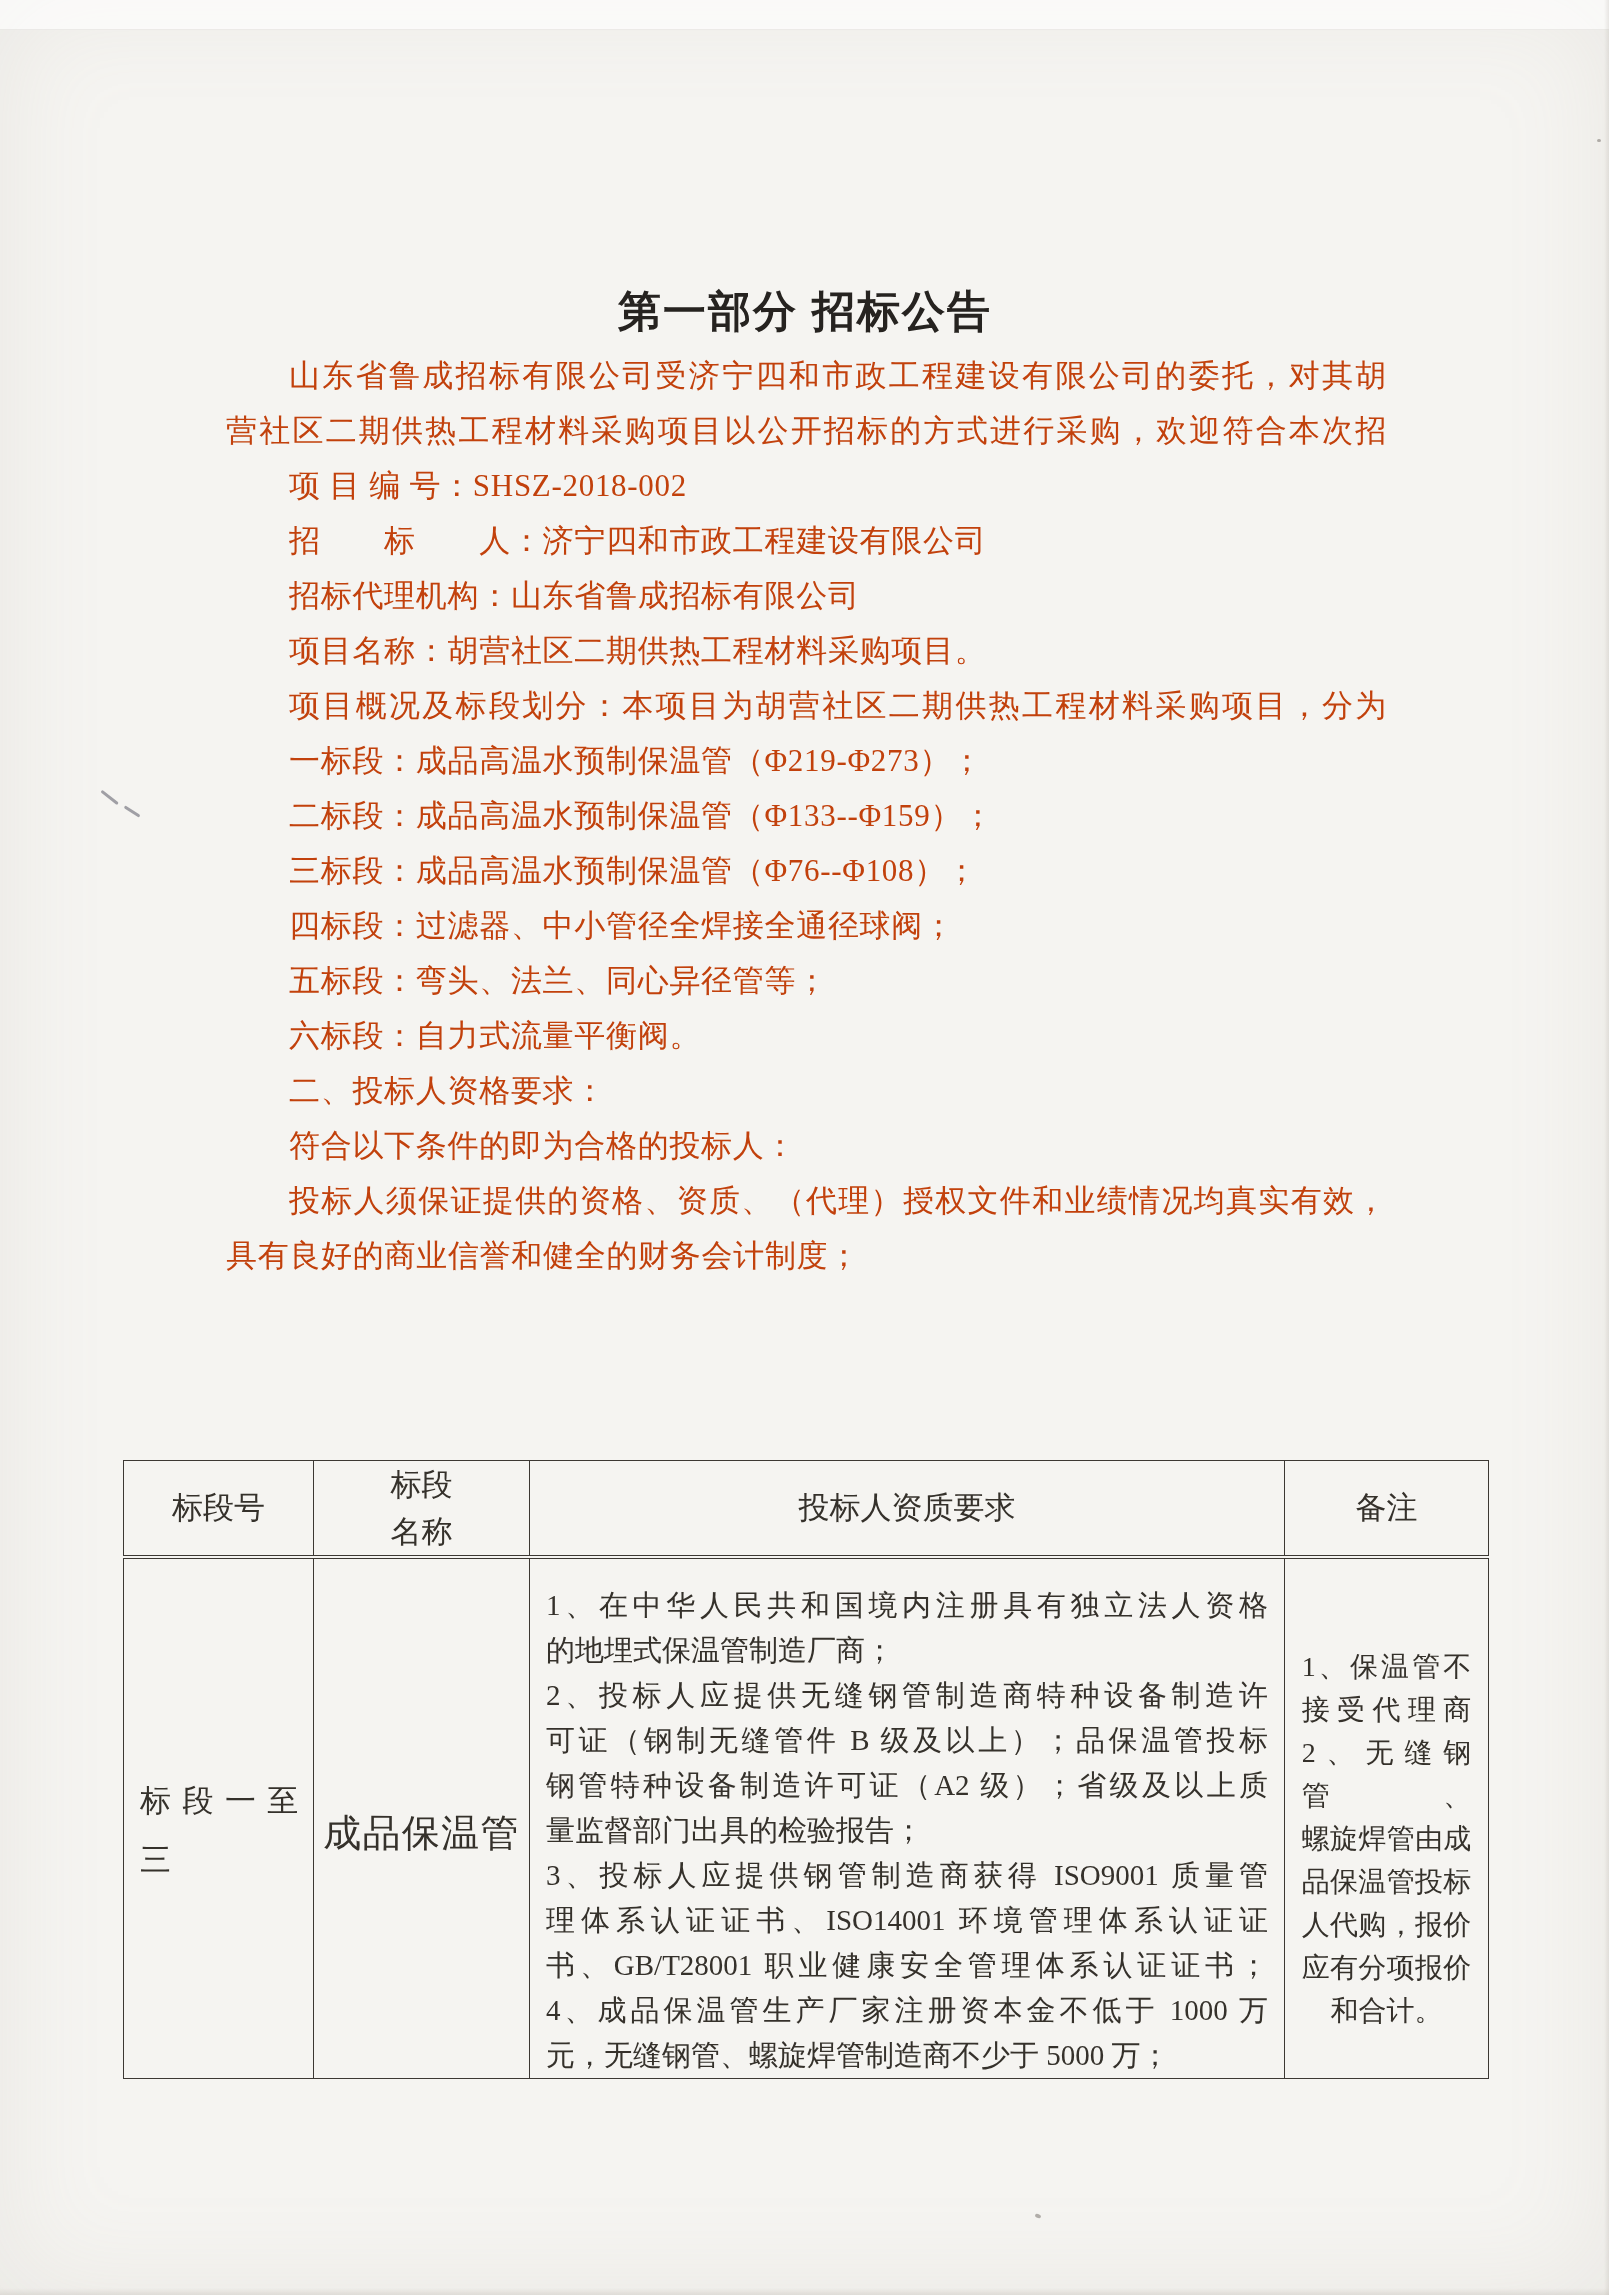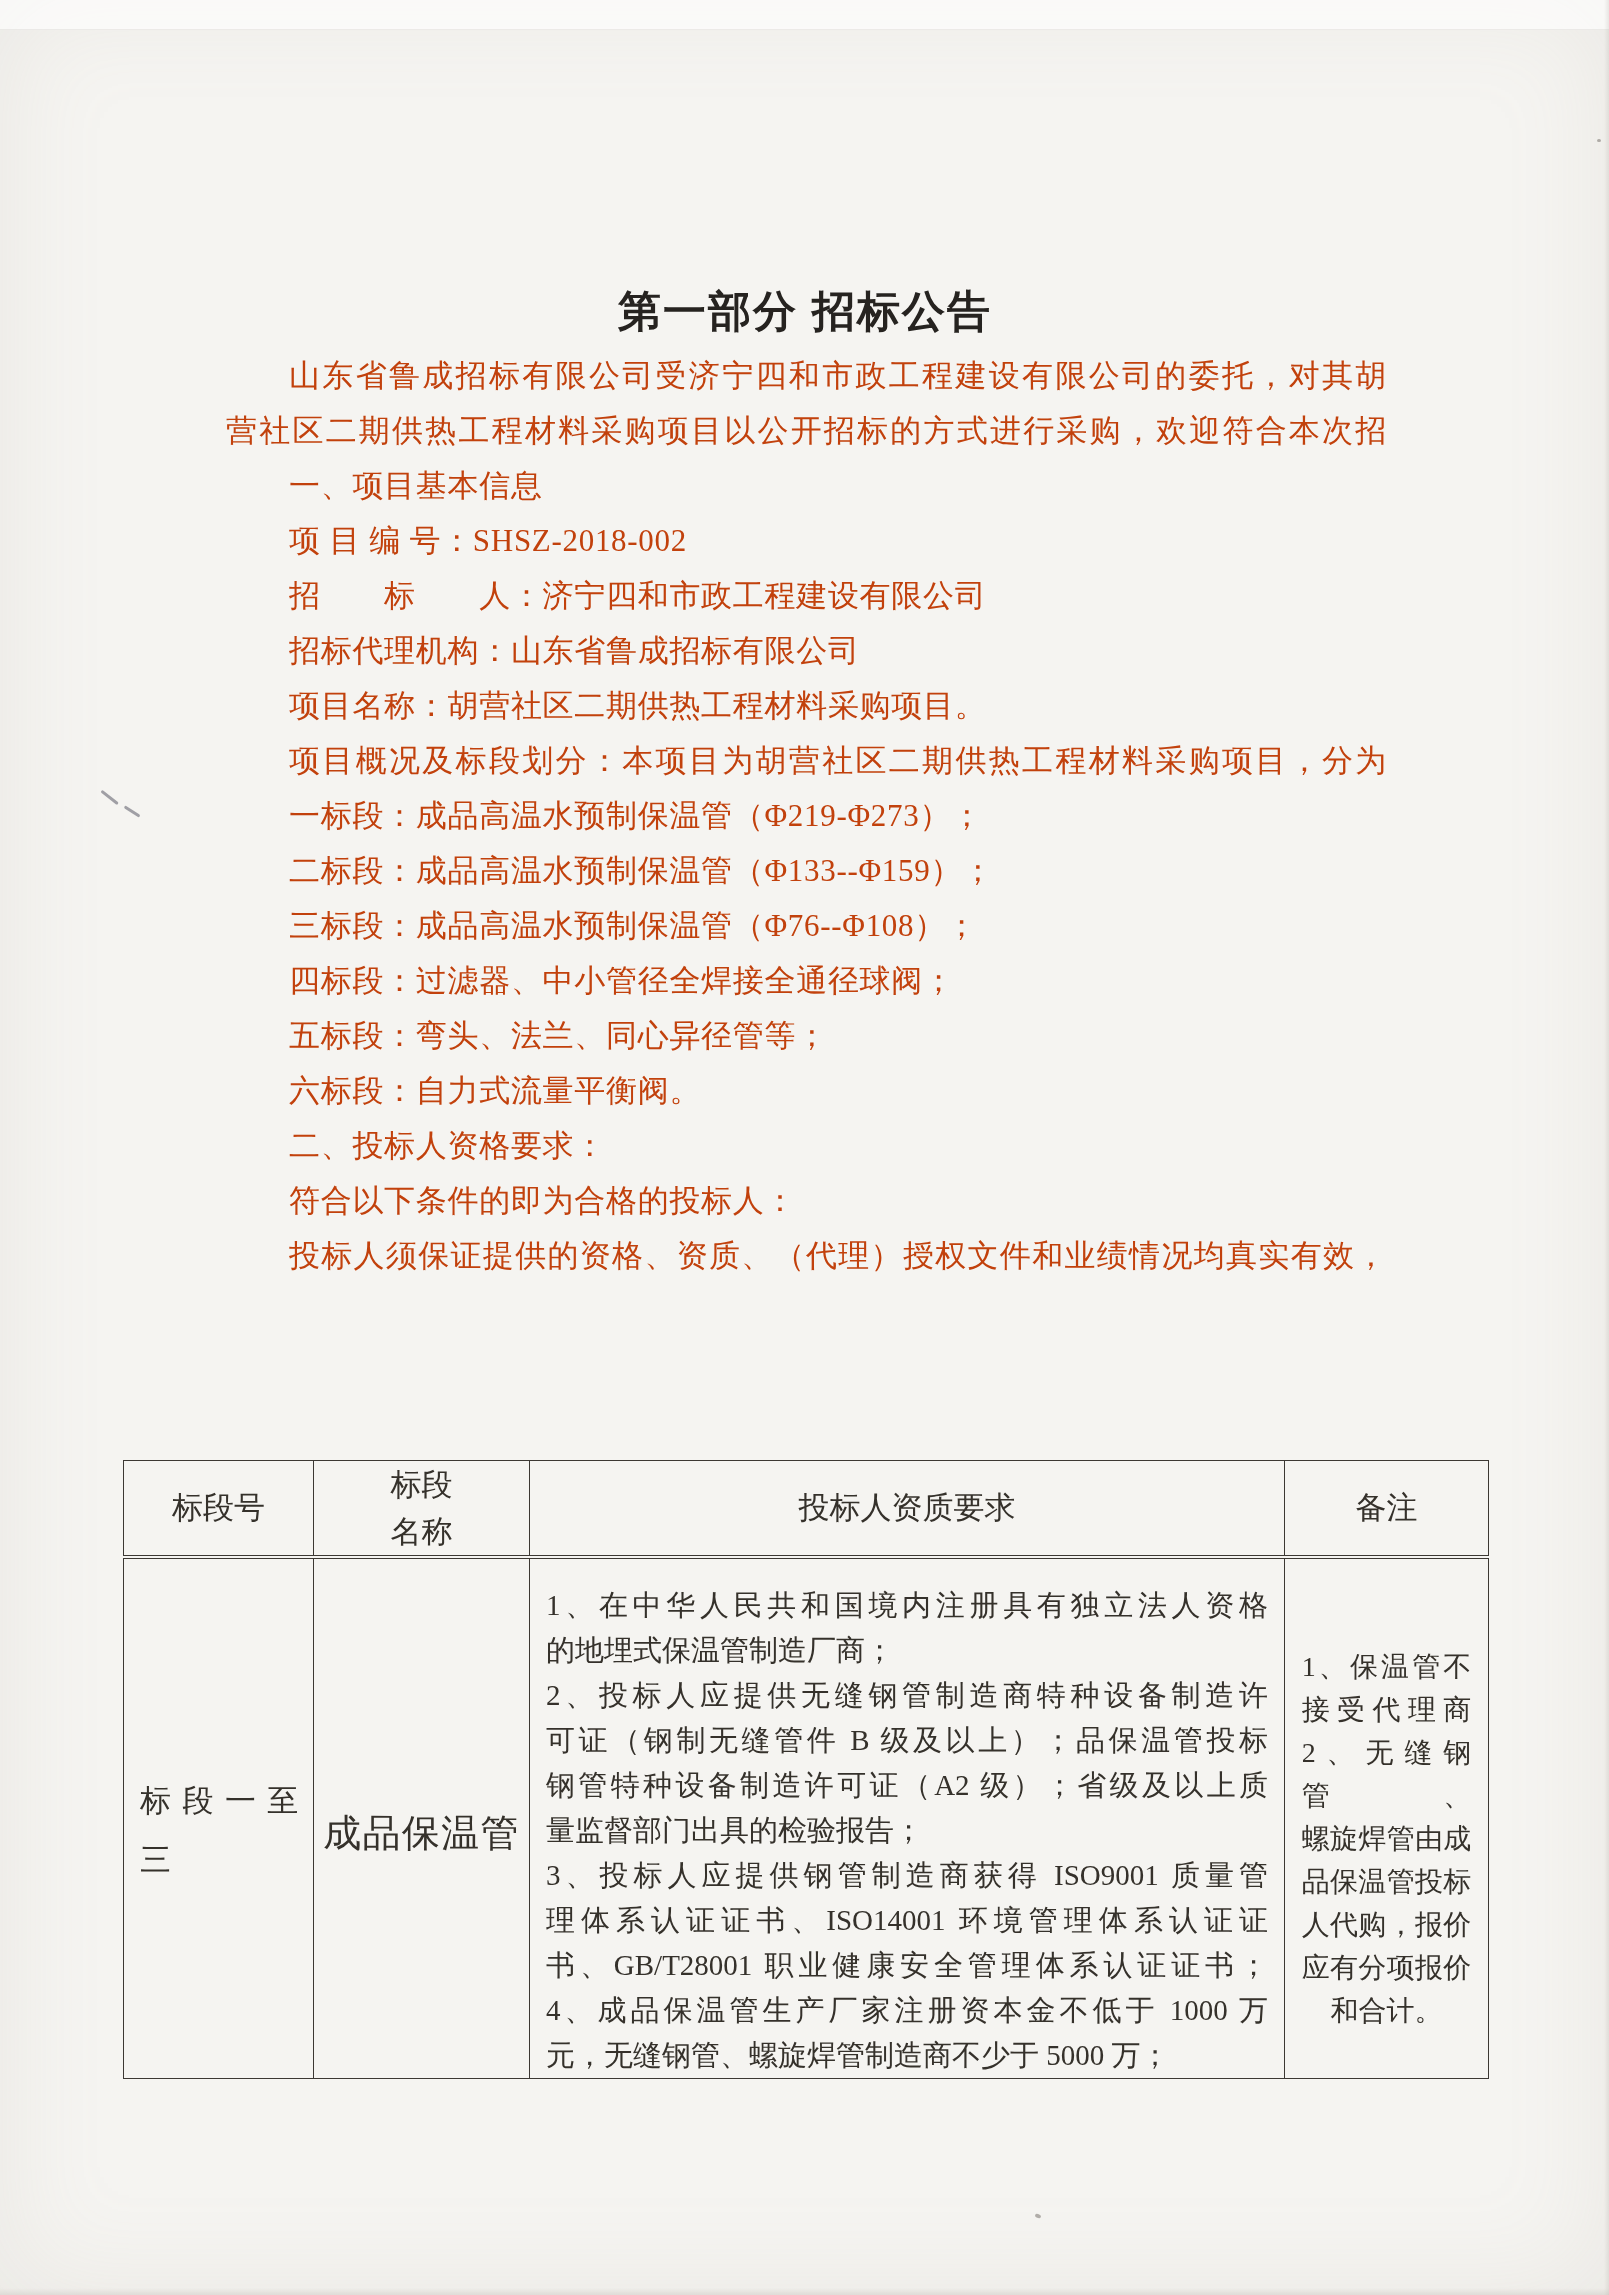--- a/index.html
+++ b/index.html
@@ -77,35 +77,35 @@
   <div class="pen-stroke pen-1"></div>
   <div class="pen-stroke pen-2"></div>
   <div class="speck speck-1"></div>
   <div class="speck speck-2"></div>
 
   <h1 class="doc-title">第一部分 招标公告</h1>
 
   <div class="body-text">
     <div class="ln ind jst">山东省鲁成招标有限公司受济宁四和市政工程建设有限公司的委托，对其胡</div>
     <div class="ln jst">营社区二期供热工程材料采购项目以公开招标的方式进行采购，欢迎符合本次招</div>
-    <div class="ln ind">一、项目基本信息</div>
     <div class="ln ind">项 目 编 号：SHSZ-2018-002</div>
     <div class="ln ind">招　　标　　人：济宁四和市政工程建设有限公司</div>
     <div class="ln ind">招标代理机构：山东省鲁成招标有限公司</div>
     <div class="ln ind">项目名称：胡营社区二期供热工程材料采购项目。</div>
     <div class="ln ind jst">项目概况及标段划分：本项目为胡营社区二期供热工程材料采购项目，分为</div>
     <div class="ln ind">一标段：成品高温水预制保温管（Φ219-Φ273）；</div>
     <div class="ln ind">二标段：成品高温水预制保温管（Φ133--Φ159）；</div>
     <div class="ln ind">三标段：成品高温水预制保温管（Φ76--Φ108）；</div>
     <div class="ln ind">四标段：过滤器、中小管径全焊接全通径球阀；</div>
     <div class="ln ind">五标段：弯头、法兰、同心异径管等；</div>
     <div class="ln ind">六标段：自力式流量平衡阀。</div>
     <div class="ln ind">二、投标人资格要求：</div>
     <div class="ln ind">符合以下条件的即为合格的投标人：</div>
     <div class="ln ind jst">投标人须保证提供的资格、资质、（代理）授权文件和业绩情况均真实有效，</div>
+    <div class="ln">具有良好的商业信誉和健全的财务会计制度；</div>
   </div>
 
   <table class="lots">
     <colgroup>
       <col style="width:190px">
         <col style="width:216px">
         <col style="width:755px">
         <col style="width:204px">
     </colgroup>
     <thead>

